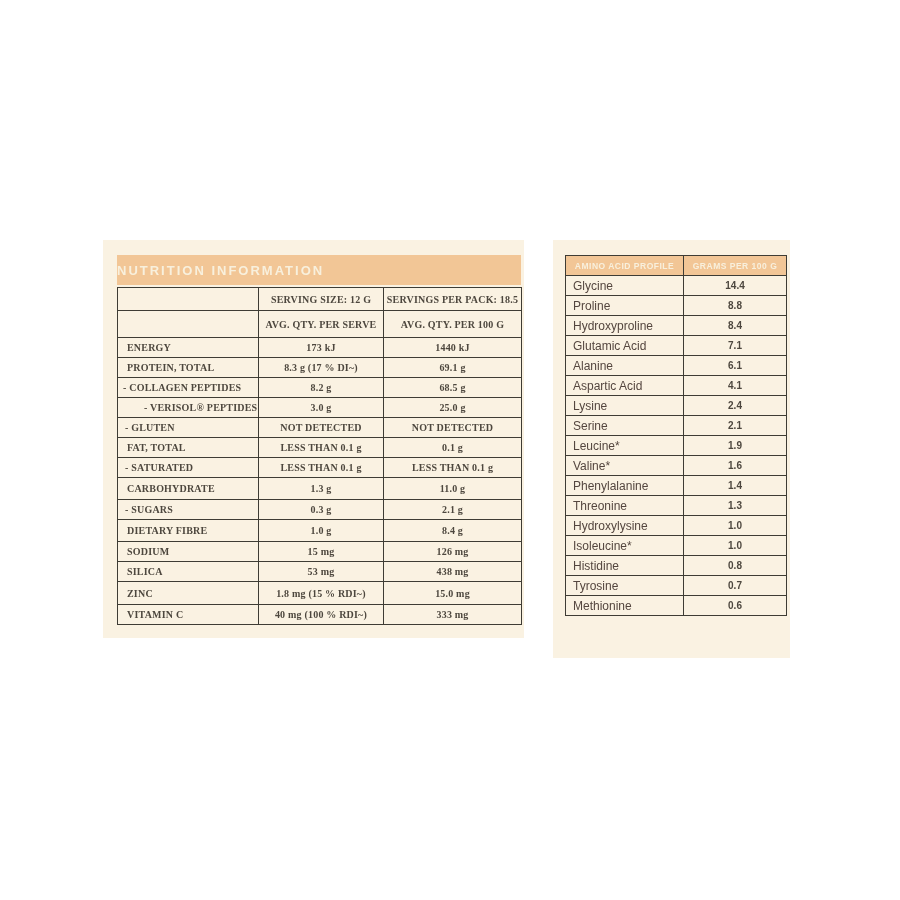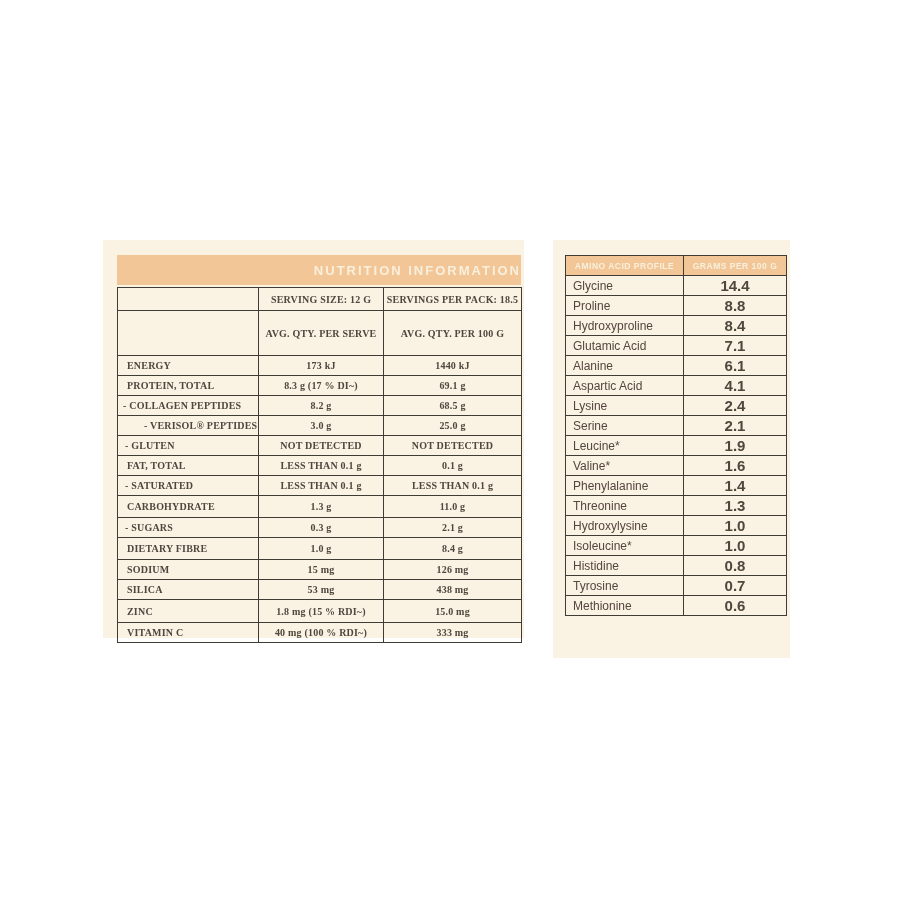--- a/index.html
+++ b/index.html
@@ -15,51 +15,51 @@
   body{font-family:"Liberation Sans", sans-serif;}
   .page{position:relative;width:900px;height:900px;background:#ffffff;}
   .panel{position:absolute;background:var(--cream);}
   .panel-left{left:103px;top:240px;width:421px;height:398px;}
   .panel-right{left:553px;top:240px;width:237px;height:418px;}
 
   .band{
     position:absolute;left:14px;top:15px;width:404px;height:30px;
     background:var(--accent);color:var(--on-accent);
     font-size:13px;font-weight:bold;letter-spacing:2px;
-    text-align:right;line-height:31px;
+    text-align:left;line-height:31px;
   }
 
   table{border-collapse:collapse;table-layout:fixed;}
   td,th{border:1px solid var(--border);vertical-align:middle;overflow:hidden;white-space:nowrap;}
 
   .ntable{position:absolute;left:14px;top:47px;width:404px;}
   .ntable td{
     color:var(--ink);font-size:10px;font-weight:bold;letter-spacing:.2px;padding:0;font-family:Liberation Serif, serif;
   }
   .ntable tr{height:20px;}
   .ntable tr.h1{height:23px;}
-  .ntable tr.h2{height:45px;}
+  .ntable tr.h2{height:27px;}
   .ntable tr.tall{height:22px;}
   .ntable tr.taller{height:23px;margin-top:16px;}
   .ntable .lab{text-align:left;padding-left:9px;}
   .ntable .lab.sub-a{padding-left:5px;}
   .ntable .lab.sub-b{padding-left:7px;}
   .ntable .lab.sub-c{padding-left:26px;margin-top:29px;}
   .ntable .val{text-align:center;}
 
   .atable{position:absolute;left:12px;top:15px;width:221px;}
   .atable th{
     background:var(--accent);color:var(--on-accent);
     font-size:8.5px;font-weight:bold;letter-spacing:.5px;
     height:17px;text-align:center;padding:0 2px;
   }
   .atable tr{height:20px;}
   .atable td{padding:0;}
   .atable .aname{text-align:left;padding-left:7px;font-size:12px;color:var(--ink2);}
-  .atable .aval{text-align:center;font-size:15px;font-weight:bold;color:var(--ink);}
+  .atable .aval{text-align:center;font-size:10px;font-weight:bold;color:var(--ink);}
 </style>
 </head>
 <body>
 
 <div class="page">
 
   <section class="panel panel-left">
     <div class="band">NUTRITION INFORMATION</div>
 
     <table class="ntable">

